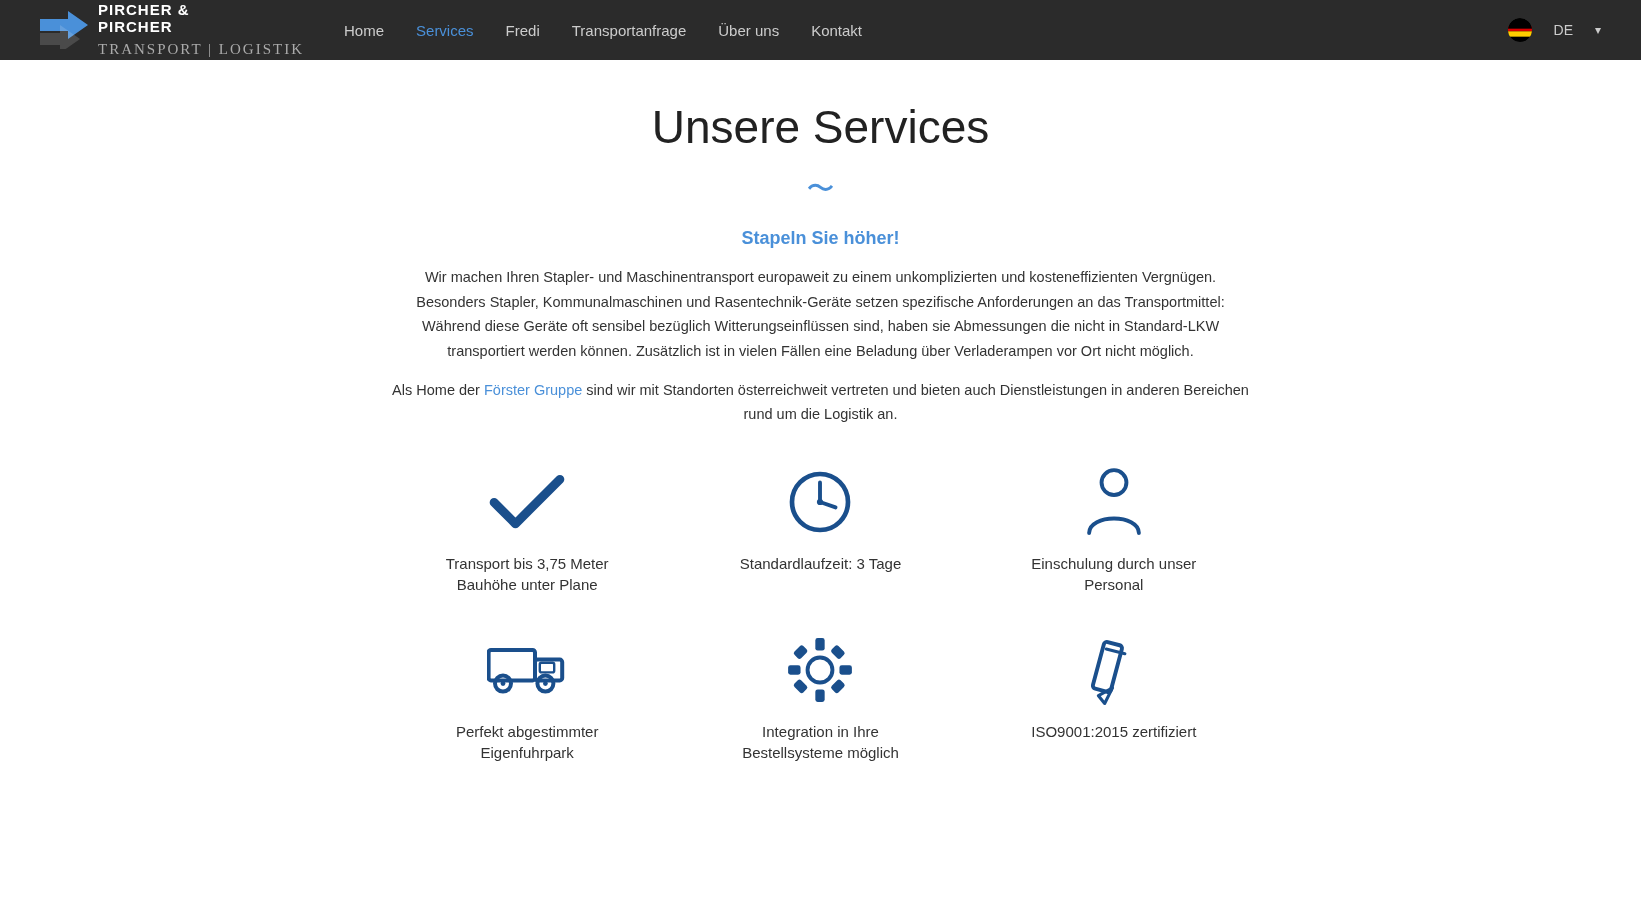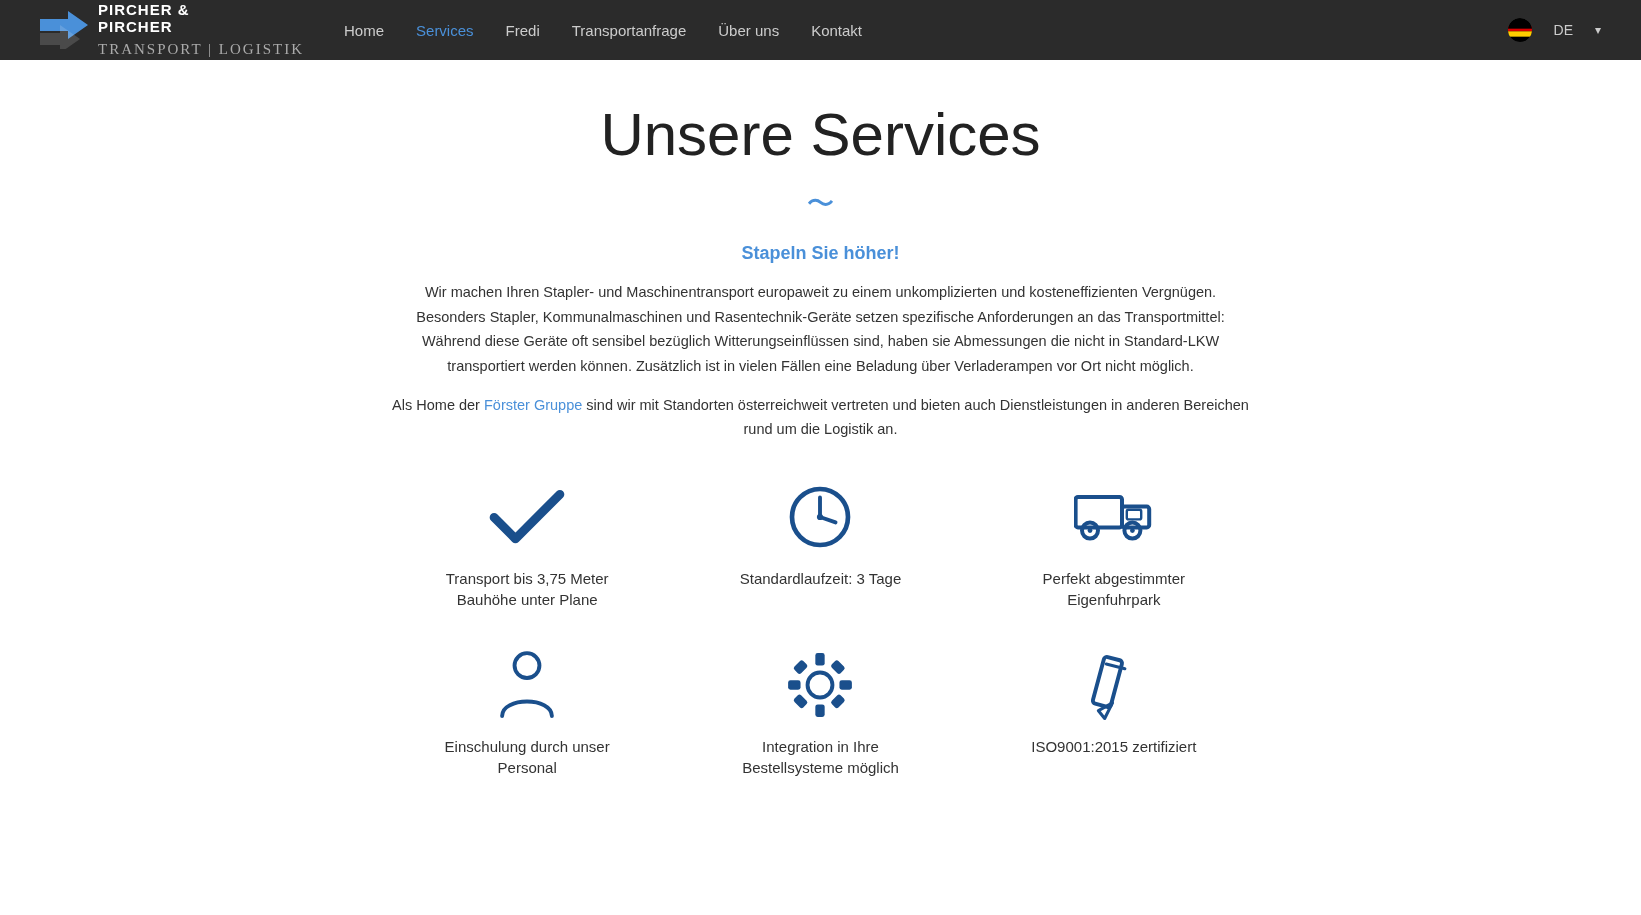--- a/index.html
+++ b/index.html
@@ -85,21 +85,21 @@
     }
 
     
     .main-content {
       max-width: 900px;
       margin: 0 auto;
       padding: 40px 20px 60px;
       text-align: center;
     }
     .page-title {
-      font-size: 60px;
+      font-size: 46px;
       font-weight: 400;
       color: #222;
       margin-bottom: 16px;
     }
     .tilde-divider {
       color: #4a90d9;
       font-size: 28px;
       margin-bottom: 20px;
       display: block;
     }
@@ -209,44 +209,44 @@
       <svg viewBox="0 0 90 90" fill="none" xmlns="http://www.w3.org/2000/svg">
         <circle cx="45" cy="45" r="36" stroke="#1a4f8c" stroke-width="6" fill="none"></circle>
         <line x1="45" y1="45" x2="45" y2="20" stroke="#1a4f8c" stroke-width="5" stroke-linecap="round"></line>
         <line x1="45" y1="45" x2="65" y2="52" stroke="#1a4f8c" stroke-width="5" stroke-linecap="round"></line>
         <circle cx="45" cy="45" r="4" fill="#1a4f8c"></circle>
       </svg>
       <span class="icon-label">Standardlaufzeit: 3 Tage</span>
     </div>
 
     <div class="icon-item">
+      <svg viewBox="0 0 80 90" fill="none" xmlns="http://www.w3.org/2000/svg">
+        <circle cx="40" cy="20" r="16" stroke="#1a4f8c" stroke-width="5" fill="none"></circle>
+        <path d="M8 85 C8 60 72 60 72 85" stroke="#1a4f8c" stroke-width="5" fill="none" stroke-linecap="round"></path>
+      </svg>
+      <span class="icon-label">Einschulung durch unser<br>Personal</span>
+    </div>
+
+    <div class="icon-item">
       <svg viewBox="0 0 100 70" fill="none" xmlns="http://www.w3.org/2000/svg">
 
         <rect x="2" y="10" width="58" height="38" rx="3" stroke="#1a4f8c" stroke-width="5" fill="none"></rect>
 
         <rect x="60" y="22" width="34" height="26" rx="3" stroke="#1a4f8c" stroke-width="5" fill="none"></rect>
 
         <rect x="66" y="26" width="18" height="12" rx="2" stroke="#1a4f8c" stroke-width="3" fill="none"></rect>
 
         <circle cx="20" cy="52" r="10" stroke="#1a4f8c" stroke-width="5" fill="none"></circle>
         <circle cx="20" cy="52" r="3" fill="#1a4f8c"></circle>
         <circle cx="73" cy="52" r="10" stroke="#1a4f8c" stroke-width="5" fill="none"></circle>
         <circle cx="73" cy="52" r="3" fill="#1a4f8c"></circle>
 
         <line x1="60" y1="38" x2="60" y2="48" stroke="#1a4f8c" stroke-width="5"></line>
       </svg>
       <span class="icon-label">Perfekt abgestimmter<br>Eigenfuhrpark</span>
-    </div>
-
-    <div class="icon-item">
-      <svg viewBox="0 0 80 90" fill="none" xmlns="http://www.w3.org/2000/svg">
-        <circle cx="40" cy="20" r="16" stroke="#1a4f8c" stroke-width="5" fill="none"></circle>
-        <path d="M8 85 C8 60 72 60 72 85" stroke="#1a4f8c" stroke-width="5" fill="none" stroke-linecap="round"></path>
-      </svg>
-      <span class="icon-label">Einschulung durch unser<br>Personal</span>
     </div>
 
     <div class="icon-item">
       <svg viewBox="0 0 90 90" fill="none" xmlns="http://www.w3.org/2000/svg">
         <circle cx="45" cy="45" r="16" stroke="#1a4f8c" stroke-width="5" fill="none"></circle>
 
         <rect x="39" y="4" width="12" height="16" rx="3" fill="#1a4f8c"></rect>
         <rect x="39" y="70" width="12" height="16" rx="3" fill="#1a4f8c"></rect>
         <rect x="4" y="39" width="16" height="12" rx="3" fill="#1a4f8c"></rect>
         <rect x="70" y="39" width="16" height="12" rx="3" fill="#1a4f8c"></rect>

